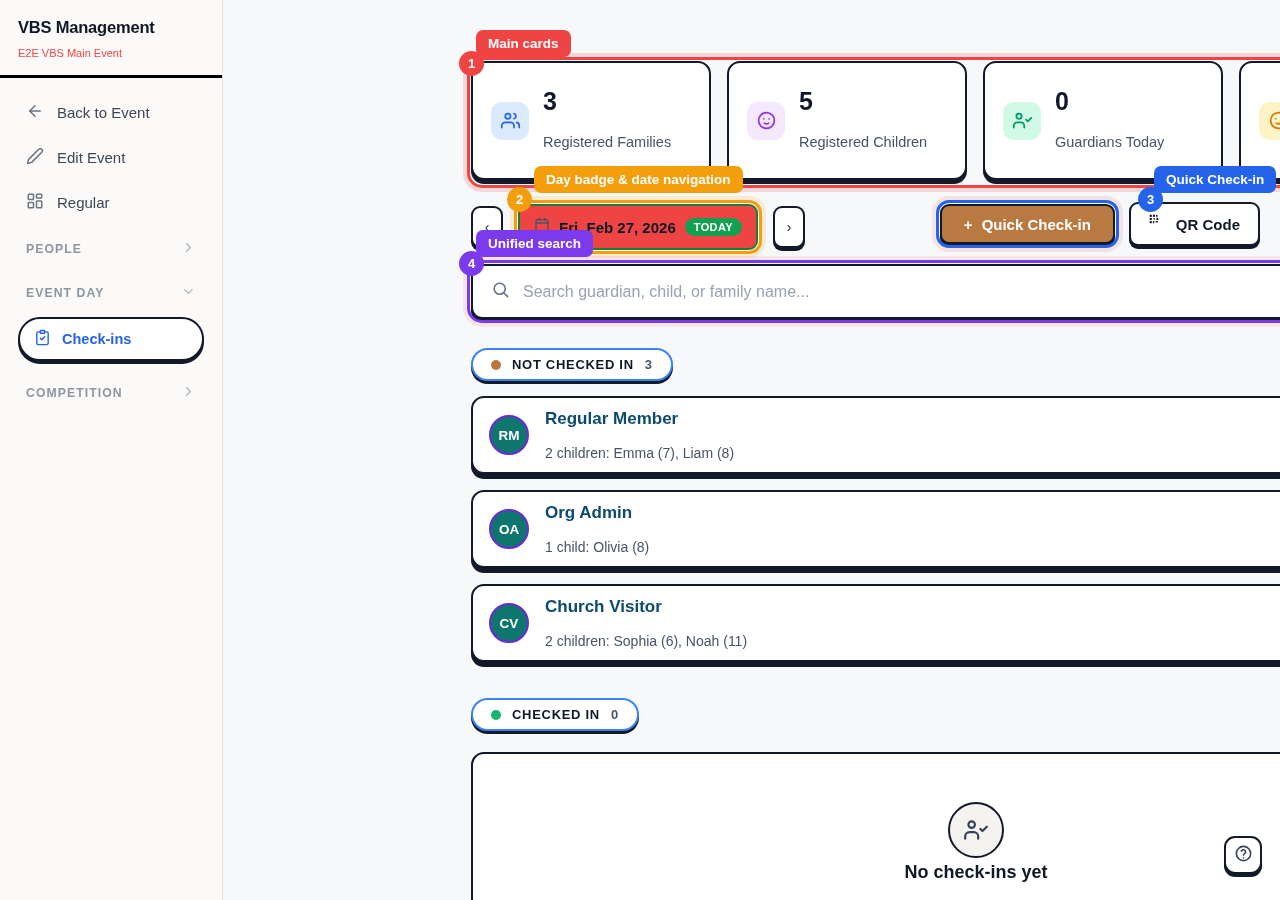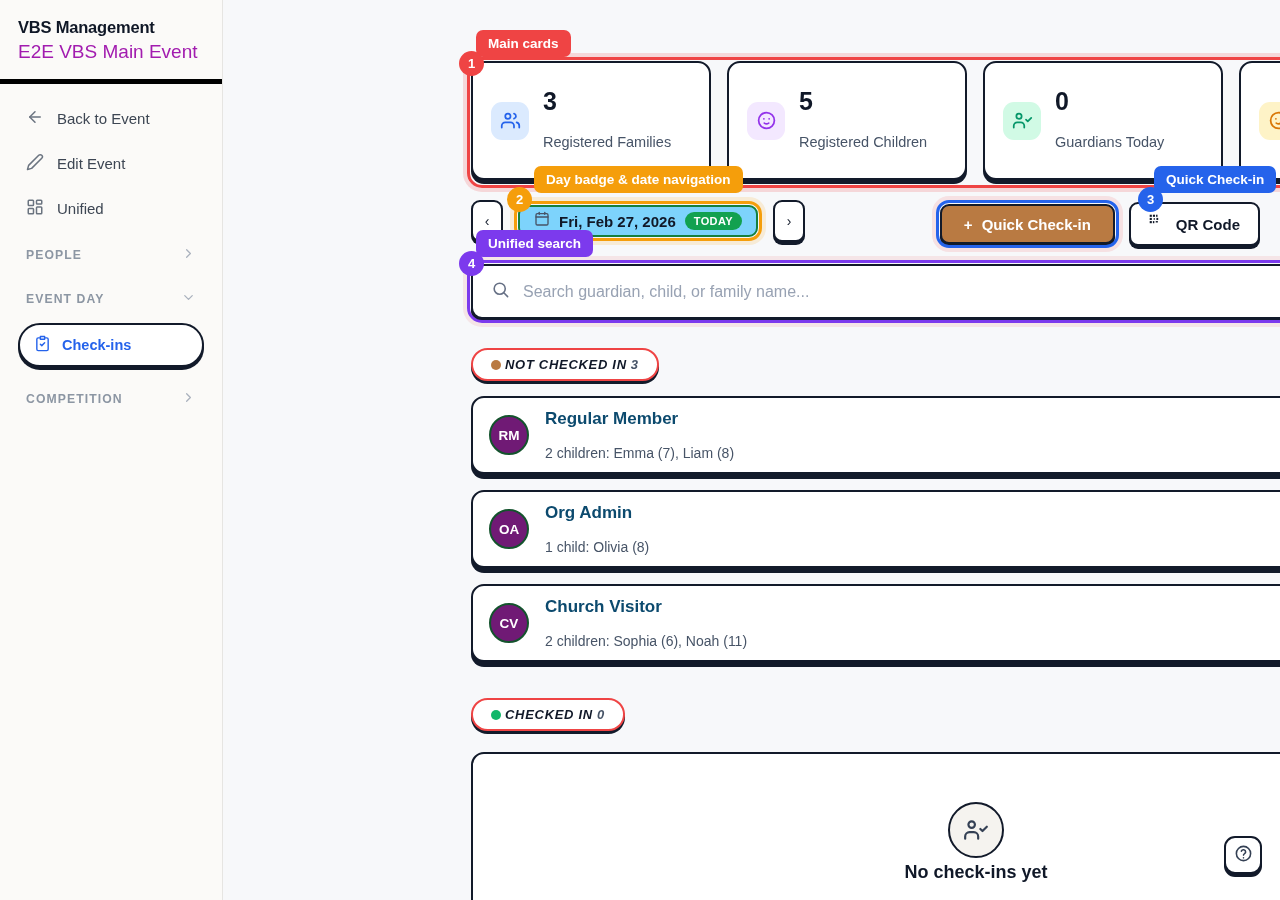--- a/index.html
+++ b/index.html
@@ -12,23 +12,23 @@
   .app { display: flex; width: 1280px; height: 900px; position: relative; }
 
   
   .sidebar {
     width: 223px; height: 900px;
     background: #fbfaf8;
     border-right: 1px solid #e6e5e2;
     flex: 0 0 223px;
     position: relative;
   }
-  .sb-head { padding: 18px 18px 16px 18px; border-bottom: 5px solid #000000; }
+  .sb-head { padding: 18px 18px 16px 18px; border-bottom: 3px solid #000000; }
   .sb-title { font-size: 16.5px; font-weight: bold; color: #0f1726; letter-spacing: -.2px; }
-  .sb-sub { font-size: 19px; color: #a21caf; margin-top: 4px; }
+  .sb-sub { font-size: 11px; color: #ef4444; margin-top: 10px; }
 
   .sb-nav { padding: 14px 14px 0 14px; }
   .sb-item {
     display: flex; align-items: center; gap: 13px;
     padding: 10px 12px; border-radius: 9px;
     font-size: 15px; color: #3d4653; cursor: pointer;
     margin-bottom: 4px;
   }
   .sb-item svg { flex: 0 0 18px; }
   .sb-group {
@@ -92,22 +92,22 @@
   }
   .datepill-wrap { position: relative; padding: 4px; }
   .datepill-outline {
     position: absolute; inset: 0;
     border: 3px solid #f59e0b; border-radius: 13px;
     box-shadow: 0 0 0 4px rgba(245,158,11,.15);
     pointer-events: none;
   }
   .datepill {
     display: flex; align-items: center; gap: 9px;
-    background: #7dd3fc; border: 2px solid #15803d;
-    border-radius: 9px; height: 32px; padding: 0 14px;
+    background: #ef4444; border: 2px solid #15803d;
+    border-radius: 9px; height: 46px; padding: 0 14px;
     cursor: pointer;
   }
   .date-txt { font-size: 15px; font-weight: bold; color: #101828; }
   .today-badge {
     background: #12a150; color: #fff; font-size: 11px; font-weight: bold;
     letter-spacing: .4px; border-radius: 11px; padding: 3px 9px;
   }
 
   .actions { position: absolute; right: 20px; top: 200px; display: flex; align-items: center; gap: 10px; }
   .qc-wrap { position: relative; padding: 4px; }
@@ -143,39 +143,39 @@
     box-shadow: 0 3px 0 #121a2a;
   }
   .search-box input {
     border: 0; outline: 0; flex: 1; font-size: 16px; color: #101828;
     font-family: "Liberation Sans", sans-serif; background: transparent;
   }
   .search-box input::placeholder { color: #98a2b3; }
 
   
   .sec-pill {
-    display: inline-flex; align-items: center; gap: 4px;
-    background: #fff; border: 2px solid #ef4444; border-radius: 20px;
+    display: inline-flex; align-items: center; gap: 11px;
+    background: #fff; border: 2px solid #3b82f6; border-radius: 20px;
     padding: 7px 18px; box-shadow: 0 3px 0 #121a2a;
-    font-size: 13px; font-weight: bold; letter-spacing: .7px; color: #101828; font-style: italic;
+    font-size: 13px; font-weight: bold; letter-spacing: .7px; color: #101828;
   }
   .sec-pill .dot { width: 10px; height: 10px; border-radius: 50%; }
   .sec-pill .cnt { color: #475467; font-weight: bold; font-size: 13px; }
 
   
   .fam-list { position: absolute; left: 248px; top: 396px; width: 1010px; }
   .fam-row {
     background: #fff; border: 2px solid #121a2a; border-radius: 13px;
     box-shadow: 0 5px 0 #121a2a;
     height: 78px; display: flex; align-items: center; padding: 0 16px;
     margin-bottom: 16px;
   }
   .avatar {
     width: 40px; height: 40px; border-radius: 50%;
-    background: #701a75; border: 2px solid #14532d;
+    background: #0f766e; border: 2px solid #6d28d9;
     color: #fff; font-weight: bold; font-size: 13.5px;
     display: flex; align-items: center; justify-content: center;
     flex: 0 0 40px; margin-right: 16px;
   }
   .fam-name { font-size: 17px; font-weight: bold; color: #0c4a6e; }
   .fam-children { font-size: 14px; color: #475467; margin-top: 16px; }
 
   
   .empty-card {
     position: absolute; left: 248px; top: 752px; width: 1010px; height: 160px;
@@ -245,21 +245,21 @@
 
       <div class="sb-item">
         <span>
           <svg width="18" height="18" viewBox="0 0 24 24" fill="none" stroke="#6b7480" stroke-width="2" stroke-linecap="round" stroke-linejoin="round">
               <rect x="3" y="3" width="7" height="7" rx="1"></rect>
               <rect x="14" y="3" width="7" height="5" rx="1"></rect>
               <rect x="3" y="14" width="7" height="7" rx="1"></rect>
               <rect x="14" y="12" width="7" height="9" rx="1"></rect>
             </svg>
         </span>
-        <span>Unified</span>
+        <span>Regular</span>
       </div>
 
       <div class="sb-group">
         <span>PEOPLE</span>
         <span>
           <svg width="15" height="15" viewBox="0 0 24 24" fill="none" stroke="#a9b1bd" stroke-width="2" stroke-linecap="round" stroke-linejoin="round">
               <polyline points="9 18 15 12 9 6"></polyline>
             </svg>
         </span>
       </div>

